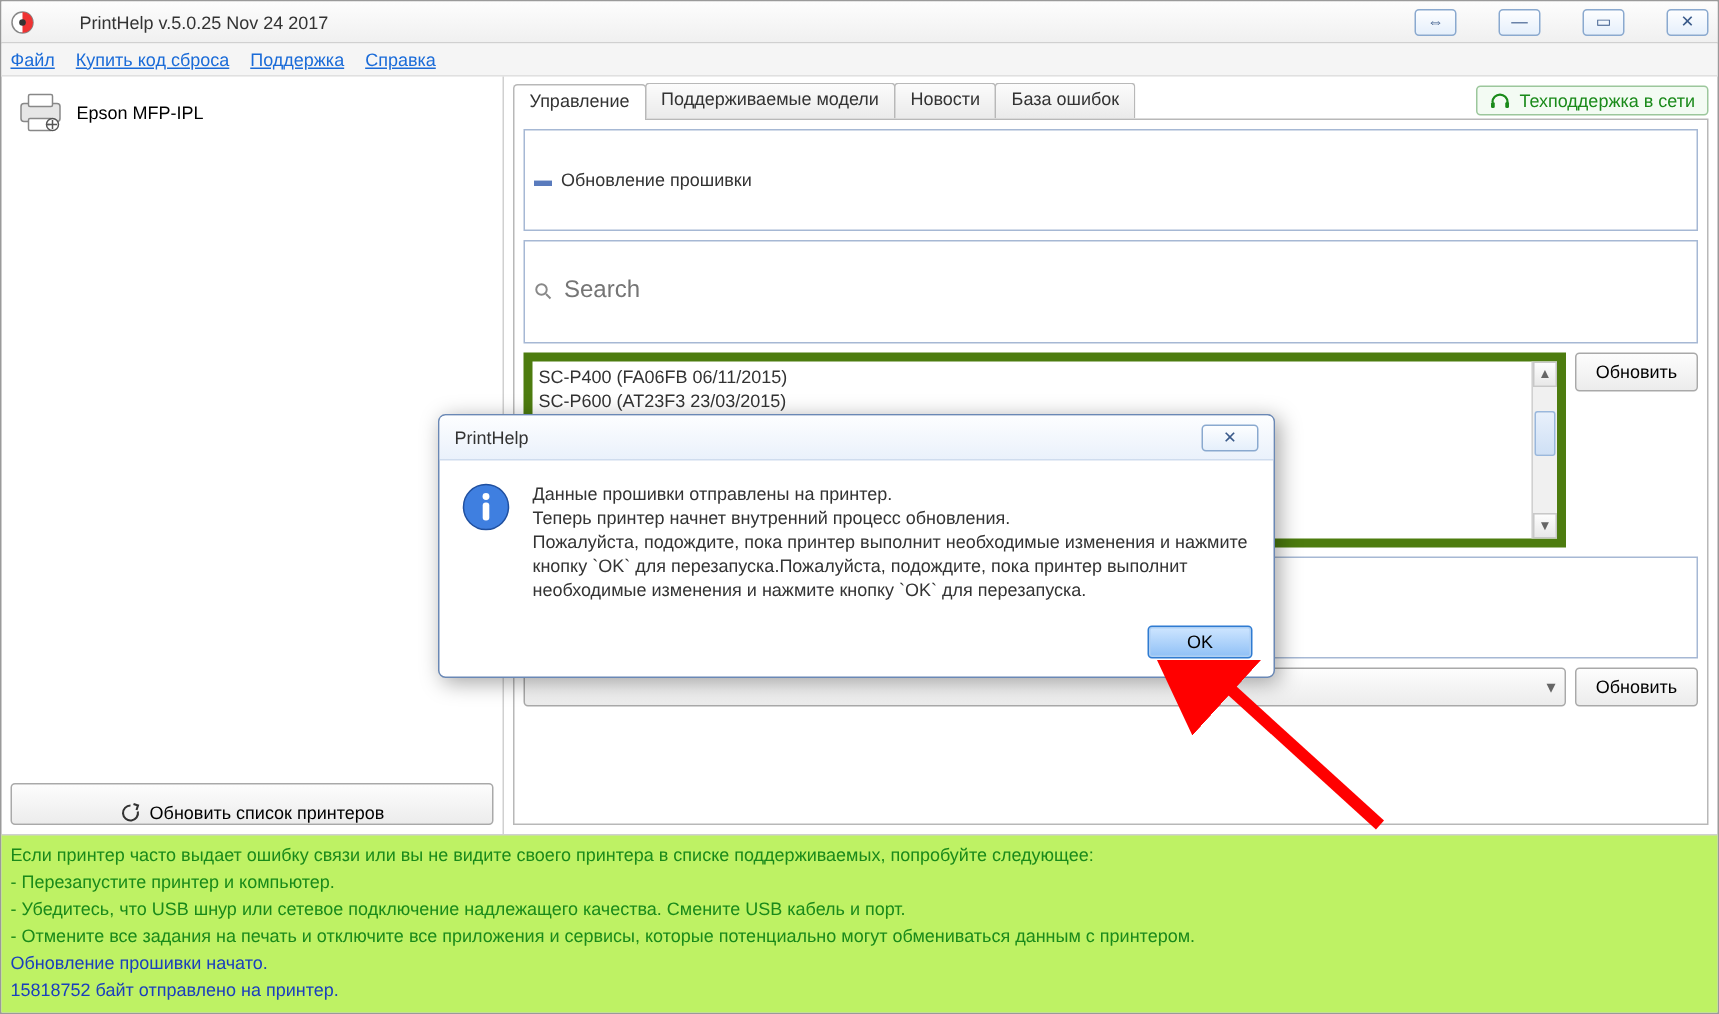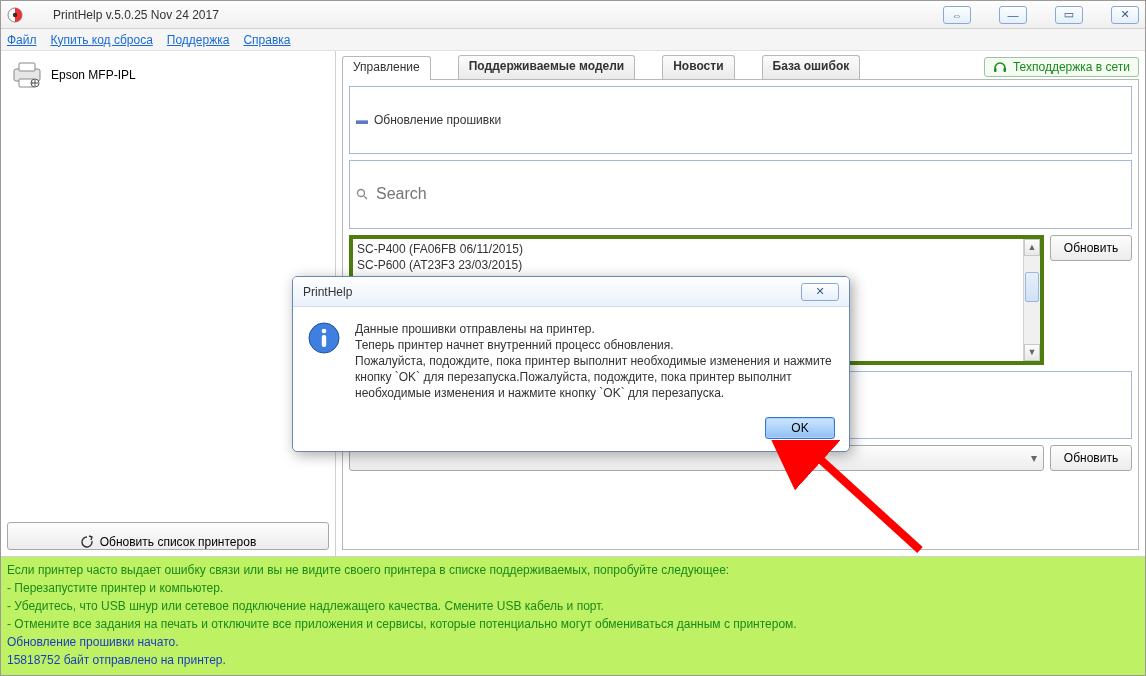--- a/index.html
+++ b/index.html
@@ -13,34 +13,34 @@
   .menubar { height:22px; background:#f5f5f5; border-bottom:1px solid #e0e0e0; display:flex; align-items:center; padding:0 6px; gap:14px; }
   .menubar span { color:#1a6bd8; cursor:default;text-decoration:underline; }
   .body { flex:1; display:flex; }
   .left-pane { width:335px; border-right:1px solid #d0d0d0; display:flex; flex-direction:column; padding:6px; }
   .printer-row { display:flex; align-items:center; gap:8px; padding:4px; }
   .printer-icon { width:32px; height:28px; }
   .left-fill { flex:1; }
   .refresh-printers { height:28px; border:1px solid #a9a9a9; background:linear-gradient(#fdfdfd,#ececec); border-radius:3px; display:flex; align-items:flex-end; justify-content:center; gap:6px; cursor:default; }
   .right-pane { flex:1; display:flex; flex-direction:column; padding:4px 6px 6px 6px; position:relative; }
   .top-row { display:flex; align-items:center; height:24px; }
-  .tabs { display:flex; height:24px;gap:28px; }
-  .tab { padding:3px 10px; border:1px solid #b8b8b8; border-bottom:none; background:linear-gradient(#fcfcfc,#eaeaea); margin-right:-1px; color:#333; cursor:default; border-radius:3px 3px 0 0;font-weight:bold; }
+  .tabs { display:flex; height:24px; }
+  .tab { padding:3px 10px; border:1px solid #b8b8b8; border-bottom:none; background:linear-gradient(#fcfcfc,#eaeaea); margin-right:-1px; color:#333; cursor:default; border-radius:3px 3px 0 0; }
   .tab.active { background:#fff; position:relative; top:1px; font-weight:400; }
   .support-pill { margin-left:auto; display:flex; align-items:center; gap:6px; border:1px solid #9cc79c; background:#f3fbf3; color:#1a8a1a; padding:2px 8px; border-radius:3px; cursor:default; }
   .panel-border { border:1px solid #b8b8b8; flex:1; padding:6px; background:#fff; display:flex; flex-direction:column; gap:6px; }
   .field-row { display:flex; align-items:center; gap:6px; }
   .text-field { flex:1; height:26px; border:1px solid #a6b8d4; background:#fff; display:flex; align-items:center; padding:0 6px; color:#333; }
   .text-field .leading-icon { margin-right:6px; color:#5a7bbd; }
   .text-field input { border:none; outline:none; flex:1; font-size:16px; background:transparent; }
   .btn { min-width:82px; height:26px; padding:0 12px; border:1px solid #a9a9a9; background:linear-gradient(#fdfdfd,#ececec); border-radius:3px; cursor:default; display:flex; align-items:center; justify-content:center; }
   .dropdown { flex:1; height:26px; border:1px solid #a9a9a9; background:linear-gradient(#fdfdfd,#ececec); border-radius:3px; display:flex; align-items:center; padding:0 6px; }
   .dropdown .chev { margin-left:auto; color:#666; }
   .listbox-wrap { display:flex; gap:6px; }
-  .listbox { flex:1; height:130px; border:4px solid #4d7c0f; background:#fff; overflow:hidden; position:relative; display:flex; }
+  .listbox { flex:1; height:130px; border:6px solid #4d7c0f; background:#fff; overflow:hidden; position:relative; display:flex; }
   .list-items { flex:1; padding:2px 4px; line-height:16px; color:#333; white-space:nowrap; overflow:hidden; }
   .scrollbar { width:17px; background:#f0f0f0; border-left:1px solid #d0d0d0; display:flex; flex-direction:column; }
   .sb-btn { height:17px; background:linear-gradient(#fdfdfd,#e8e8e8); border:1px solid #c8c8c8; margin:0; display:flex; align-items:center; justify-content:center; color:#666; font-size:9px; }
   .sb-track { flex:1; background:#f0f0f0; position:relative; }
   .sb-thumb { position:absolute; left:1px; right:1px; top:16px; height:30px; background:linear-gradient(#e8f0fb,#cfe0f5); border:1px solid #9ab8dd; border-radius:2px; }
   .big-empty { flex:1; border:0; }
   .footer { border-top:1px solid #d0d0d0; padding:4px 6px 6px 6px; background:#bef264; }
   .footer .hint { color:#1a8a1a; line-height:18px; }
   .footer .log { color:#1a3fbd; line-height:18px; }
   .modal { position:absolute; left:292px; top:276px; width:558px; background:#fff; border:1px solid #6a88b5; box-shadow:3px 3px 14px rgba(0,0,0,.35); border-radius:5px; overflow:hidden; }

